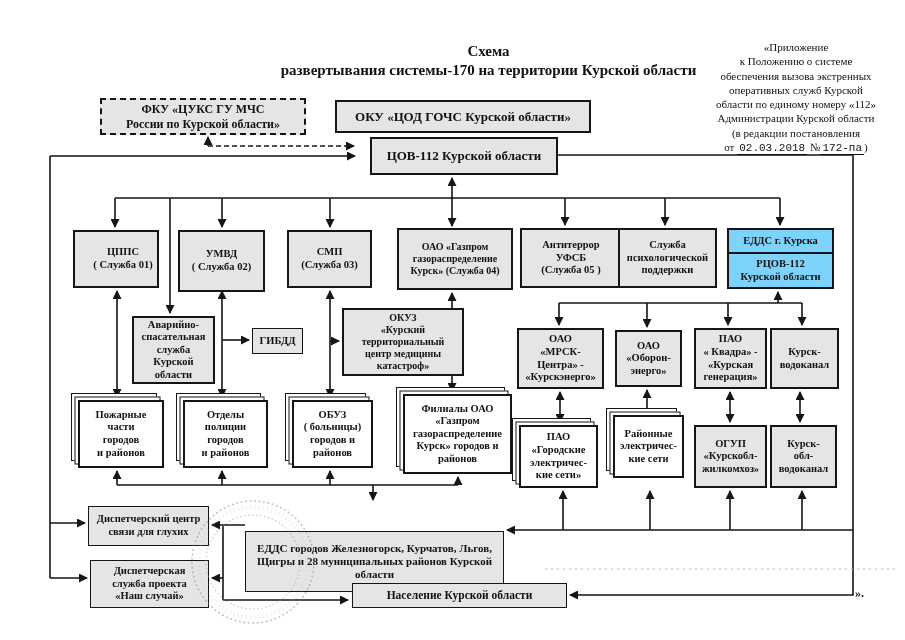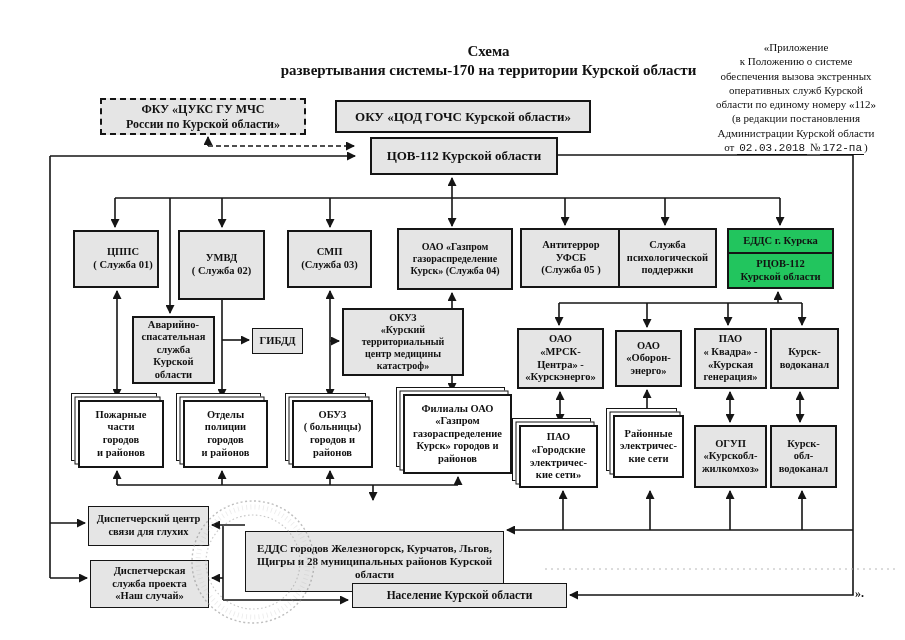--- a/index.html
+++ b/index.html
@@ -33,35 +33,35 @@
   .stack{position:absolute;z-index:2;}
   .stack .sheet{position:absolute;left:0;top:0;width:100%;height:100%;
     box-sizing:border-box;border:1.5px solid #151515;background:#fff;}
   .stack .s1{transform:translate(-7px,-7px);}
   .stack .s2{transform:translate(-3.5px,-3.5px);}
   .stack .face{position:absolute;left:0;top:0;width:100%;height:100%;
     box-sizing:border-box;border:2px solid #151515;background:#fff;
     display:flex;align-items:center;justify-content:center;text-align:center;
     font-weight:bold;white-space:pre-line;padding:1px 2px;font-size:10.5px;line-height:1.2;}
   
-  .compound{position:absolute;box-sizing:border-box;border:2px solid #151515;background:#22c55e;z-index:2;
+  .compound{position:absolute;box-sizing:border-box;border:2px solid #151515;background:#7dd3fc;z-index:2;
     display:flex;flex-direction:column;}
   .compound .cell{flex:0 0 auto;display:flex;align-items:center;justify-content:center;
     text-align:center;font-weight:bold;white-space:pre-line;font-size:10.5px;line-height:1.2;}
   .compound .top{height:22px;border-bottom:2px solid #151515;}
   .compound .bot{flex:1 1 auto;}
   svg.wires{position:absolute;left:0;top:0;z-index:1;}
   .stamp{position:absolute;left:189px;top:498px;width:128px;height:128px;z-index:3;opacity:.55;pointer-events:none;}
   .trail{position:absolute;left:855px;top:586px;font-size:12px;font-weight:bold;z-index:2;}
   
   .n-fku{left:100px;top:98px;width:206px;height:37px;}
   .n-oku{left:323px;top:100px;width:256px;height:33px;}
   .n-cov{left:358px;top:137px;width:188px;height:38px;}
   .n-cpps{left:73px;top:230px;width:86px;height:58px;padding-left:16px;}
-  .n-umvd{left:178px;top:230px;width:87px;height:70px;}
+  .n-umvd{left:178px;top:230px;width:87px;height:62px;}
   .n-smp{left:287px;top:230px;width:85px;height:58px;}
   .n-gazprom{left:397px;top:228px;width:116px;height:62px;font-size:10px;}
   .n-antiterror{left:520px;top:228px;width:102px;height:60px;}
   .n-psych{left:618px;top:228px;width:99px;height:60px;}
   .n-eddsg{left:727px;top:228px;width:107px;height:61px;}
   .n-avaria{left:132px;top:316px;width:83px;height:68px;}
   .n-gibdd{left:252px;top:328px;width:51px;height:26px;}
   .n-okuz{left:342px;top:308px;width:122px;height:68px;font-size:10px;}
   .n-fire{left:78px;top:400px;width:86px;height:68px;}
   .n-police{left:183px;top:400px;width:85px;height:68px;}
@@ -160,22 +160,22 @@
   <div>Схема</div>
   <div>развертывания системы-170 на территории Курской области</div>
 </div>
 
 <div class="annotation">
   <div>«Приложение</div>
   <div>к Положению о системе</div>
   <div>обеспечения вызова экстренных</div>
   <div>оперативных служб Курской</div>
   <div>области по единому номеру «112»</div>
+  <div>Администрации Курской области</div>
   <div>(в редакции постановления</div>
-  <div>Администрации Курской области</div>
   <div>
     <span>от</span>
     <span class="fill">02.03.2018</span>
     <span>№</span><span class="fill">172-па</span><span>)</span>
   </div>
 </div>
 
 <div class="node dashedbox n-fku">ФКУ «ЦУКС ГУ МЧС
 России по Курской области»</div>
 <div class="node big n-oku">ОКУ «ЦОД ГОЧС Курской области»</div>

